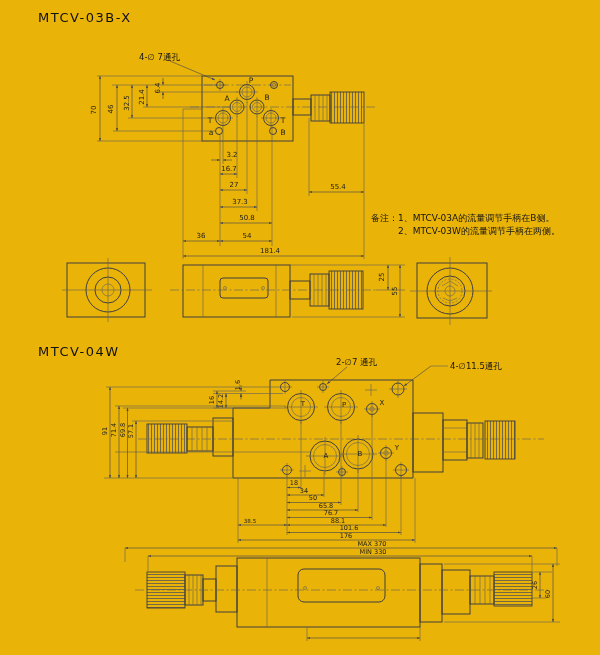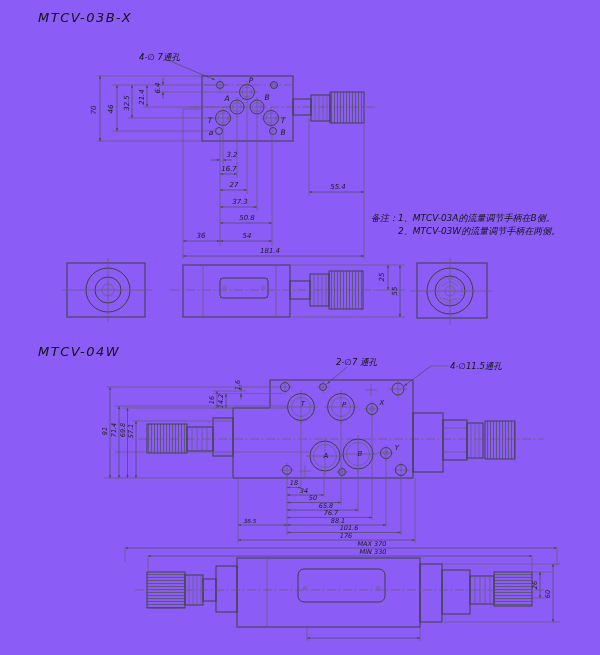--- a/index.html
+++ b/index.html
@@ -1,16 +1,16 @@
 <!DOCTYPE html>
 <html><head>
 <meta charset="utf-8">
 <style>
   html,body{margin:0;padding:0;background:#ffffff;}
-  #page{position:relative;width:600px;height:655px;background:#8b5cf6;overflow:hidden;font-style:italic;}
+  #page{position:relative;width:600px;height:655px;background:#eab308;overflow:hidden;}
   svg{position:absolute;left:0;top:0;}
   svg text{font-family:"DejaVu Sans","Liberation Sans",sans-serif;fill:#1c1c1c;}
   .ln{fill:none;stroke:#3f3f3f;stroke-width:1;}
   .tn{fill:none;stroke:#5f5f5f;stroke-width:.6;}
   .cl{fill:none;stroke:#606060;stroke-width:.6;stroke-dasharray:9 2.5 2 2.5;}
   .dl{fill:none;stroke:#4a4a4a;stroke-width:.65;}
   .de{fill:none;stroke:#4a4a4a;stroke-width:.65;}
   .nk{stroke:#3f3f3f;stroke-width:.9;}
   .dm{font-size:7px;text-anchor:middle;}
   .ds{font-size:6.5px;text-anchor:middle;}

